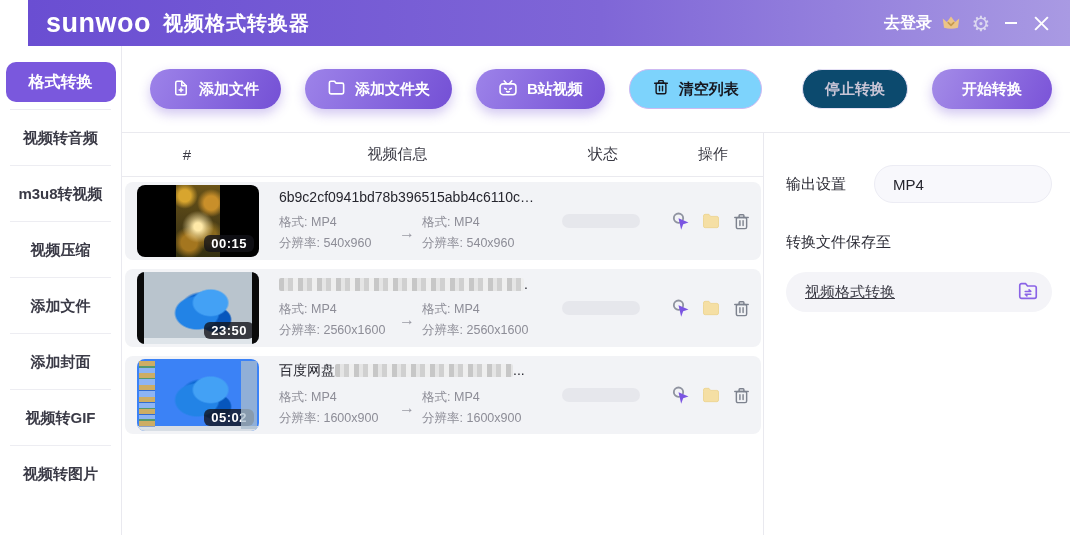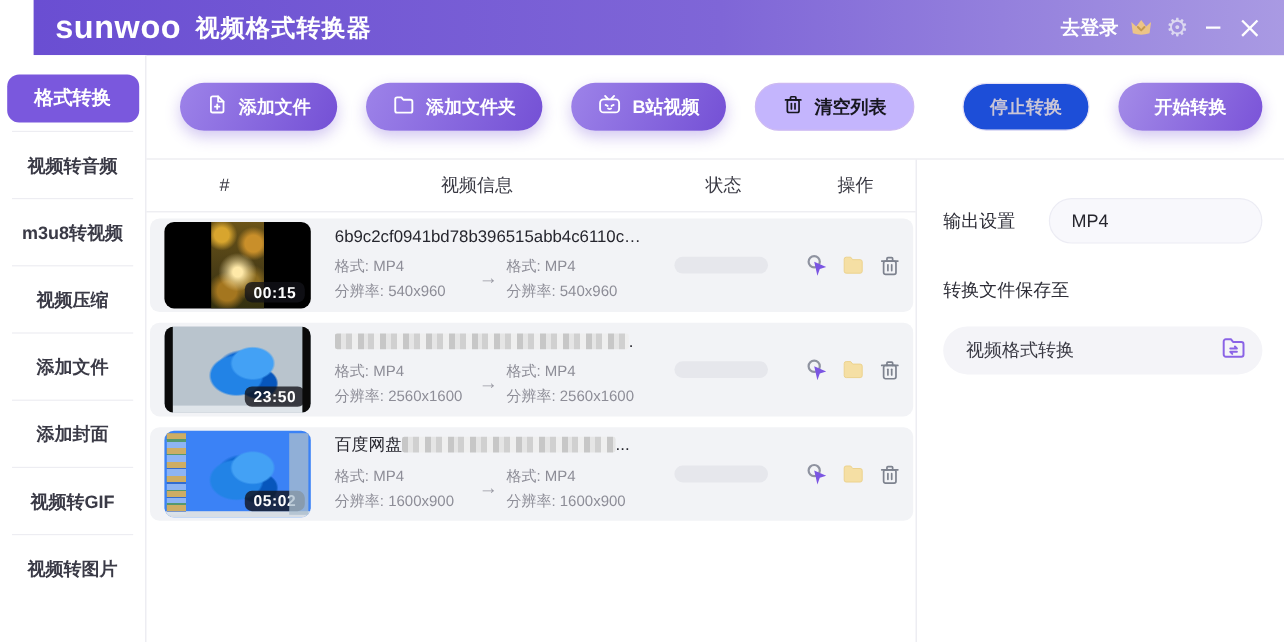--- a/index.html
+++ b/index.html
@@ -33,22 +33,22 @@
   
   .content { flex:1; display:flex; flex-direction:column; min-width:0; }
 
   
   .toolbar { height:86px; flex:0 0 86px; display:flex; align-items:center; padding:0 18px 0 28px; gap:24px; }
   .btn { height:40px; border-radius:20px; display:flex; align-items:center; justify-content:center;
     gap:9px; padding:0 22px; font-size:15px; font-weight:700; cursor:pointer; border:none; white-space:nowrap;
     font-family:"Liberation Sans","DejaVu Sans",sans-serif; }
   .btn-primary { background:linear-gradient(115deg,#9d83e9 0%,#7450d5 100%); color:#fff;
     box-shadow:0 5px 12px rgba(116,80,213,.32); }
-  .btn-clear { background:#c4b5fd; border:1px solid #cdb9f2; color:#17171f;font-family:Liberation Serif, serif; }
-  .btn-stop { background:#1d4ed8; border:1px solid #e6e1f5; color:#c9c5d6; margin-left:auto; cursor:default; }
+  .btn-clear { background:#7dd3fc; border:1px solid #cdb9f2; color:#17171f;font-family:Liberation Serif, serif; }
+  .btn-stop { background:#0c4a6e; border:1px solid #e6e1f5; color:#c9c5d6; margin-left:auto; cursor:default; }
   .btn-start { background:linear-gradient(115deg,#a48ce8 0%,#7a53d8 100%); color:#fff; min-width:120px;
     box-shadow:0 5px 12px rgba(116,80,213,.32); }
   .btn svg { flex:0 0 auto; }
 
   
   .workspace { flex:1; display:flex; min-height:0; border-top:1px solid #eaeaef; }
   .table-area { flex:1; display:flex; flex-direction:column; border-right:1px solid #e9e9ef; min-width:0; }
   .table-head { height:44px; flex:0 0 44px; display:flex; align-items:center;
     border-bottom:1px solid #eaeaef; color:#3a3a44; font-size:15px; }
   .th { text-align:center; }
@@ -115,21 +115,21 @@
 
   
   .settings { width:306px; flex:0 0 306px; padding:32px 18px 0 22px; }
   .setting-row { display:flex; align-items:center; }
   .setting-label { font-size:15px; color:#2c2c36; font-weight:400; }
   .format-select { margin-left:auto; width:178px; height:38px; border-radius:19px; background:#f8f8fc;
     border:1px solid #ececf4; display:flex; align-items:center; padding:0 18px; font-size:15px;
     color:#26262e; cursor:pointer; }
   .save-label { margin-top:30px; font-size:15px; color:#2c2c36; }
   .path-field { margin-top:20px; height:40px; border-radius:20px; background:#f4f4f8;
-    display:flex; align-items:center; padding:0 13px 0 19px; font-size:15px; color:#3a3a44; cursor:pointer; }
+    display:flex; align-items:center; padding:0 13px 0 19px; font-size:15px; color:#3a3a44; cursor:pointer;text-decoration:underline; }
   .path-field .path-text { flex:1; white-space:nowrap; overflow:hidden; }
 </style>
 </head>
 <body>
 
 <div class="window">
 
   <div class="titlebar">
     <div class="brand">sunwoo</div>
     <div class="app-title">视频格式转换器</div>

